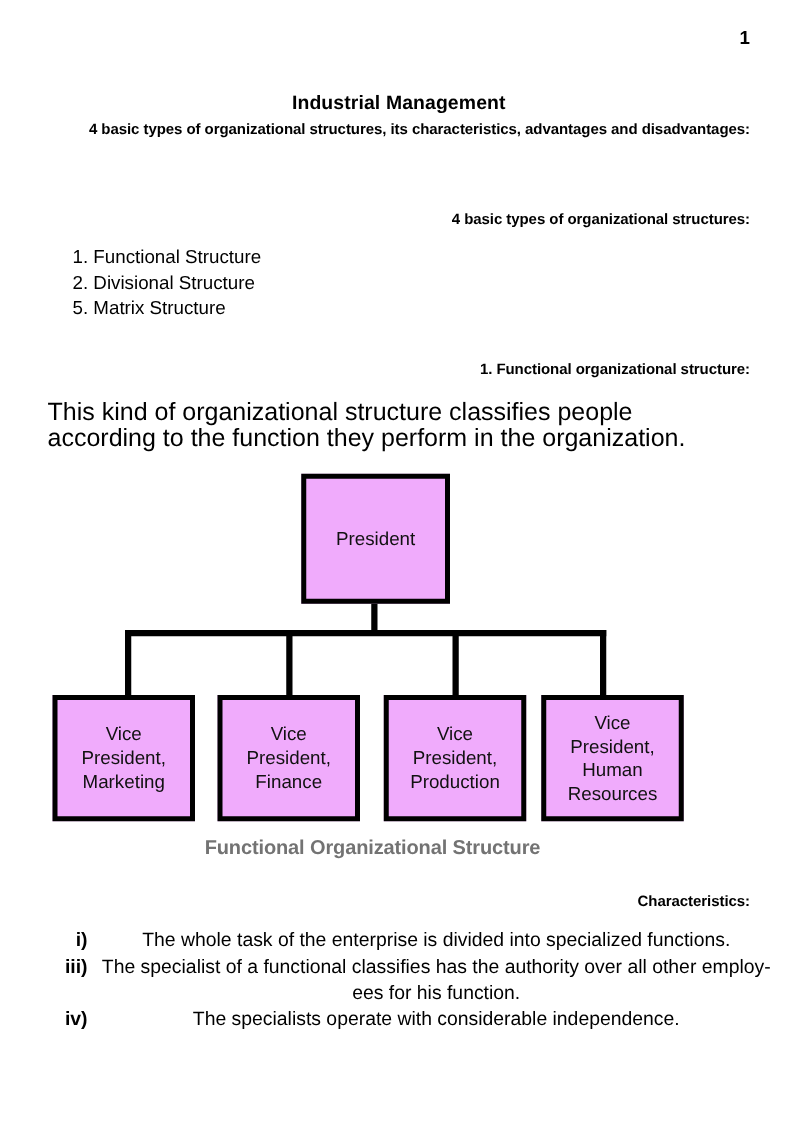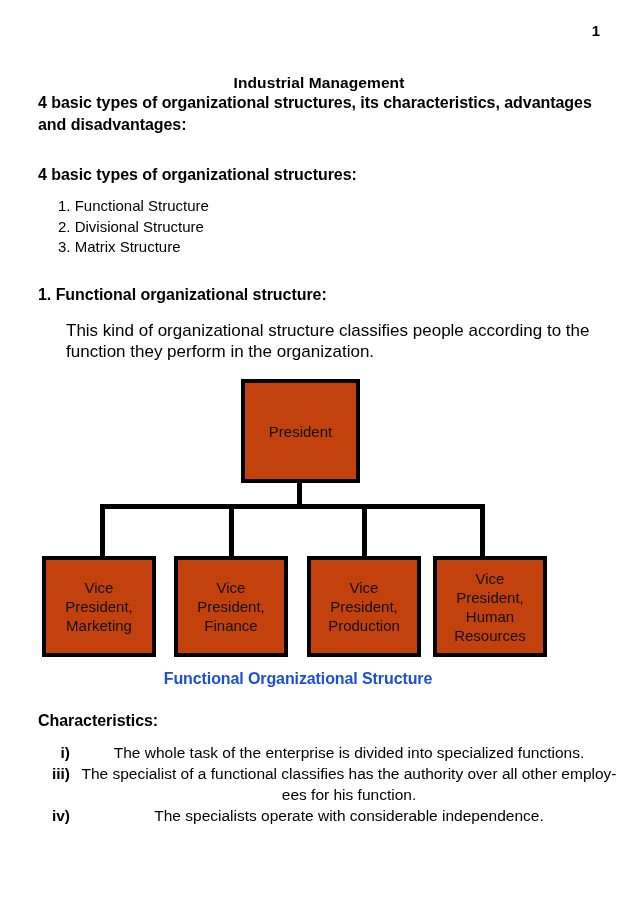--- a/index.html
+++ b/index.html
@@ -45,30 +45,30 @@
     margin-top: 12px;
   }
 
   
   .block {
     position: absolute;
     left: 38px;
     width: 562px;
   }
   .h-bold {
-    font-size: 16px;
+    font-size: 12px;
     font-weight: bold;
     line-height: 22px;
     letter-spacing: -0.05px;
+    text-align: right;
   }
   .body-text {
-    font-size: 17px;
+    font-size: 20px;
     font-weight: normal;
     line-height: 21px;
-    margin-left: 28px;
   }
 
   #intro-heading { top: 92px; }
   #types-heading { top: 164px; }
 
   
   .num-list {
     position: absolute;
     left: 58px;
     top: 196px;
@@ -89,21 +89,21 @@
     position: absolute;
     left: 0;
     top: 0;
     width: 638px;
     height: 903px;
     pointer-events: none;
   }
   .node {
     position: absolute;
     border: 4px solid #000000;
-    background: #c2410c;
+    background: #f0abfc;
     box-sizing: border-box;
     display: flex;
     align-items: center;
     justify-content: center;
     text-align: center;
     font-size: 15px;
     line-height: 19px;
     font-family: "Liberation Sans", sans-serif;
     color: #111111;
     pointer-events: auto;
@@ -144,21 +144,21 @@
 
   .chart-caption {
     position: absolute;
     left: 0;
     top: 668px;
     width: 638px;
     text-align: center;
     font-size: 16px;
     font-weight: bold;
     line-height: 22px;
-    color: #1d4ed8;
+    color: #737373;
     letter-spacing: -0.1px;
     padding-right: 42px;
     box-sizing: border-box;
   }
 
   
   #char-heading { top: 710px; }
 
   .roman-list {
     position: absolute;
@@ -194,21 +194,21 @@
 
   <div class="doc-title">Industrial Management</div>
 
   <div class="block h-bold" id="intro-heading">4 basic types of organizational structures, its characteristics, advantages and disadvantages:</div>
 
   <div class="block h-bold" id="types-heading">4 basic types of organizational structures:</div>
 
   <div class="num-list">
     <span class="li">1. Functional Structure</span>
     <span class="li">2. Divisional Structure</span>
-    <span class="li">3. Matrix Structure</span>
+    <span class="li">5. Matrix Structure</span>
   </div>
 
   <div class="block h-bold" id="func-heading">1. Functional organizational structure:</div>
 
   <div class="block body-text" id="func-para">This kind of organizational structure classifies people according to the function they perform in the organization.</div>
 
   <div class="chart">
     <div class="node node-president">
       <span class="node-label">President</span>
     </div>

